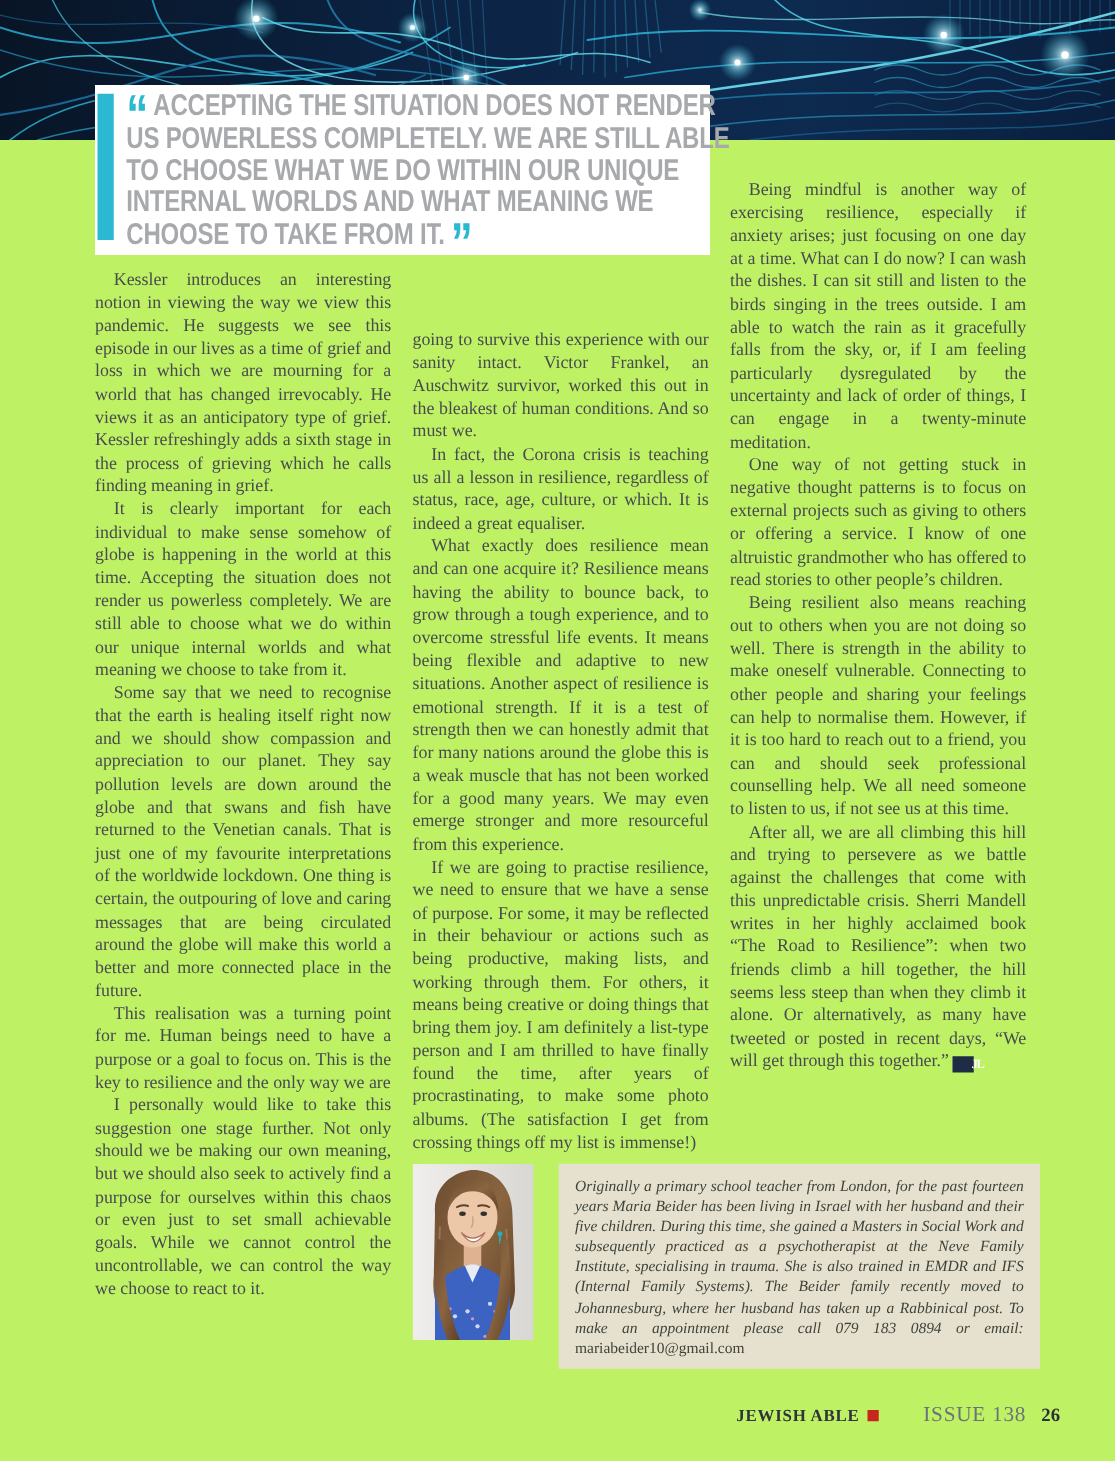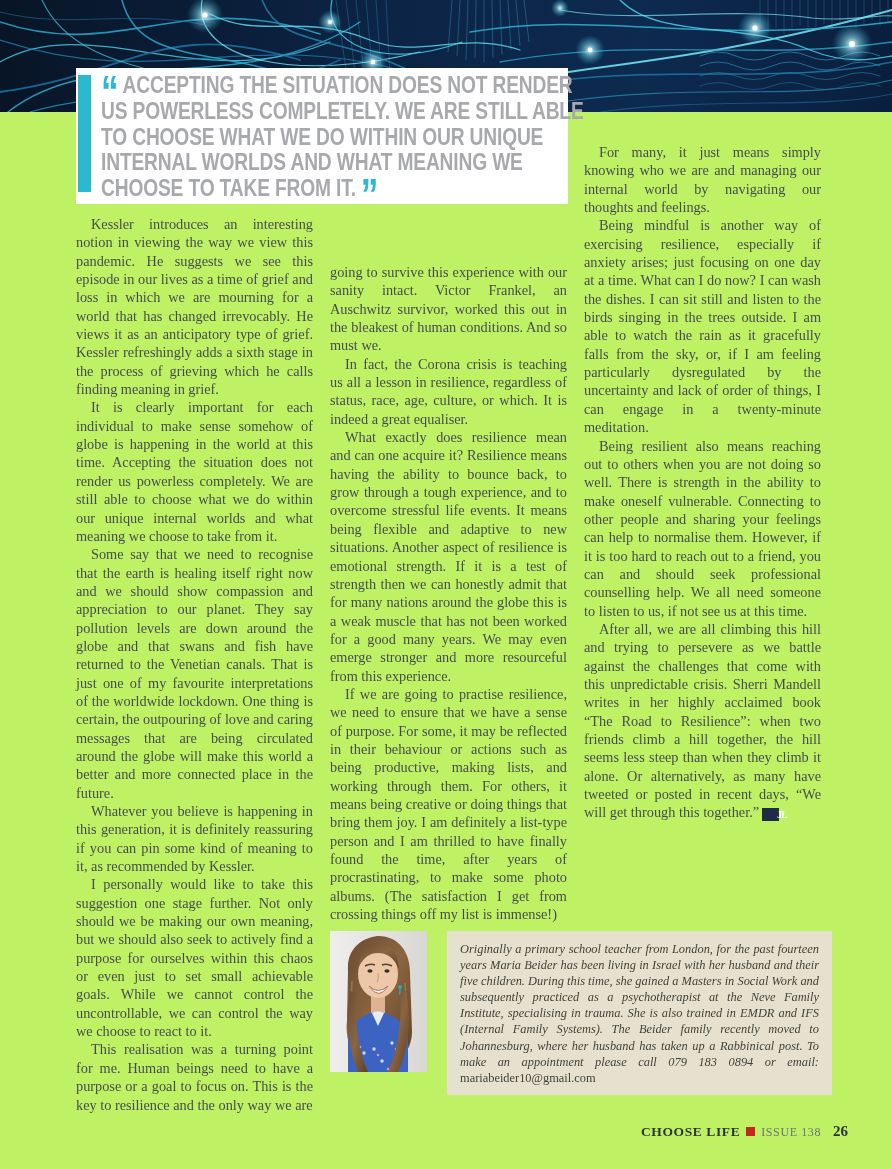--- a/index.html
+++ b/index.html
@@ -52,21 +52,21 @@
   }
   .bio-italic{font-style:italic;}
   .bio-email{font-style:normal;}
   
   .footer{
     position:absolute;right:44px;top:1122px;white-space:nowrap;
     font-family:"Liberation Serif",serif;
   }
   .footer .mag{font-weight:bold;font-size:13.5px;letter-spacing:0.6px;color:#2f333a;}
   .footer .sq{display:inline-block;width:9px;height:9px;background:#c5271f;margin:0 6px;vertical-align:0px;}
-  .footer .issue{font-size:12px;letter-spacing:0.6px;color:#6d7278;}
+  .footer .issue{font-size:17px;letter-spacing:0.6px;color:#6d7278;margin-left:30px;}
   .footer .pageno{font-weight:bold;font-size:15px;color:#2e3237;margin-left:12px;}
 </style>
 </head>
 <body>
 
 <div class="page">
 
   <div class="hero">
     <svg viewBox="0 0 892 112" preserveAspectRatio="none">
       <defs>
@@ -182,35 +182,34 @@
       <span class="qline">TO CHOOSE WHAT WE DO WITHIN OUR UNIQUE</span>
       <span class="qline">INTERNAL WORLDS AND WHAT MEANING WE</span>
       <span class="qline"><span>CHOOSE TO TAKE FROM IT.</span><span class="qmark close">”</span></span>
     </div>
   </div>
 
   <div class="col col-1">
     <p>Kessler introduces an interesting notion in viewing the way we view this pandemic. He suggests we see this episode in our lives as a time of grief and loss in which we are mourning for a world that has changed irrevocably. He views it as an anticipatory type of grief. Kessler refreshingly adds a sixth stage in the process of grieving which he calls finding meaning in grief.</p>
     <p>It is clearly important for each individual to make sense somehow of globe is happening in the world at this time. Accepting the situation does not render us powerless completely. We are still able to choose what we do within our unique internal worlds and what meaning we choose to take from it.</p>
     <p>Some say that we need to recognise that the earth is healing itself right now and we should show compassion and appreciation to our planet. They say pollution levels are down around the globe and that swans and fish have returned to the Venetian canals. That is just one of my favourite interpretations of the worldwide lockdown. One thing is certain, the outpouring of love and caring messages that are being circulated around the globe will make this world a better and more connected place in the future.</p>
-    <p>Whatever you believe is happening in this generation, it is definitely reassuring if you can pin some kind of meaning to it, as recommended by Kessler.</p>
+    <p>This realisation was a turning point for me. Human beings need to have a purpose or a goal to focus on. This is the key to resilience and the only way we are</p>
     <p>I personally would like to take this suggestion one stage further. Not only should we be making our own meaning, but we should also seek to actively find a purpose for ourselves within this chaos or even just to set small achievable goals. While we cannot control the uncontrollable, we can control the way we choose to react to it.</p>
-    <p>This realisation was a turning point for me. Human beings need to have a purpose or a goal to focus on. This is the key to resilience and the only way we are</p>
   </div>
 
   <div class="col col-2">
     <p class="noindent">going to survive this experience with our sanity intact. Victor Frankel, an Auschwitz survivor, worked this out in the bleakest of human conditions. And so must we.</p>
     <p>In fact, the Corona crisis is teaching us all a lesson in resilience, regardless of status, race, age, culture, or which. It is indeed a great equaliser.</p>
     <p>What exactly does resilience mean and can one acquire it? Resilience means having the ability to bounce back, to grow through a tough experience, and to overcome stressful life events. It means being flexible and adaptive to new situations. Another aspect of resilience is emotional strength. If it is a test of strength then we can honestly admit that for many nations around the globe this is a weak muscle that has not been worked for a good many years. We may even emerge stronger and more resourceful from this experience.</p>
     <p>If we are going to practise resilience, we need to ensure that we have a sense of purpose. For some, it may be reflected in their behaviour or actions such as being productive, making lists, and working through them. For others, it means being creative or doing things that bring them joy. I am definitely a list-type person and I am thrilled to have finally found the time, after years of procrastinating, to make some photo albums. (The satisfaction I get from crossing things off my list is immense!)</p>
   </div>
 
   <div class="col col-3">
-    <p>For many, it just means simply knowing who we are and managing our internal world by navigating our thoughts and feelings.</p>
     <p>Being mindful is another way of exercising resilience, especially if anxiety arises; just focusing on one day at a time. What can I do now? I can wash the dishes. I can sit still and listen to the birds singing in the trees outside. I am able to watch the rain as it gracefully falls from the sky, or, if I am feeling particularly dysregulated by the uncertainty and lack of order of things, I can engage in a twenty-minute meditation.</p>
+    <p>One way of not getting stuck in negative thought patterns is to focus on external projects such as giving to others or offering a service. I know of one altruistic grandmother who has offered to read stories to other people’s children.</p>
     <p>Being resilient also means reaching out to others when you are not doing so well. There is strength in the ability to make oneself vulnerable. Connecting to other people and sharing your feelings can help to normalise them. However, if it is too hard to reach out to a friend, you can and should seek professional counselling help. We all need someone to listen to us, if not see us at this time.</p>
     <p><span>After all, we are all climbing this hill and trying to persevere as we battle against the challenges that come with this unpredictable crisis. Sherri Mandell writes in her highly acclaimed book “The Road to Resilience”: when two friends climb a hill together, the hill seems less steep than when they climb it alone. Or alternatively, as many have tweeted or posted in recent days, “We will get through this together.”</span><span class="endmark">JL</span></p>
   </div>
 
   <div class="bio">
     <div class="bio-photo">
       <svg viewBox="0 0 97 141">
         <defs>
           <linearGradient id="pbg" x1="0" y1="0" x2="1" y2="0">
             <stop offset="0" stop-color="#efeeec"></stop>
@@ -267,16 +266,16 @@
         <path d="M76,60 C82,92 78,120 68,141 L58,141 C68,118 72,92 70,62 Z" fill="url(#hair)"></path>
       </svg>
     </div>
     <div class="bio-panel">
       <span class="bio-italic">Originally a primary school teacher from London, for the past fourteen years Maria Beider has been living in Israel with her husband and their five children. During this time, she gained a Masters in Social Work and subsequently practiced as a psychotherapist at the Neve Family Institute, specialising in trauma. She is also trained in EMDR and IFS (Internal Family Systems). The Beider family recently moved to Johannesburg, where her husband has taken up a Rabbinical post.  To make an appointment please call 079 183 0894 or email:</span>
       <span class="bio-email">mariabeider10@gmail.com</span>
     </div>
   </div>
 
   <div class="footer">
-    <span class="mag">CHOOSE LIFE</span><span class="sq"></span><span class="issue">ISSUE 138</span><span class="pageno">26</span>
+    <span class="mag">JEWISH ABLE</span><span class="sq"></span><span class="issue">ISSUE 138</span><span class="pageno">26</span>
   </div>
 
 </div>
 
 </body></html>

